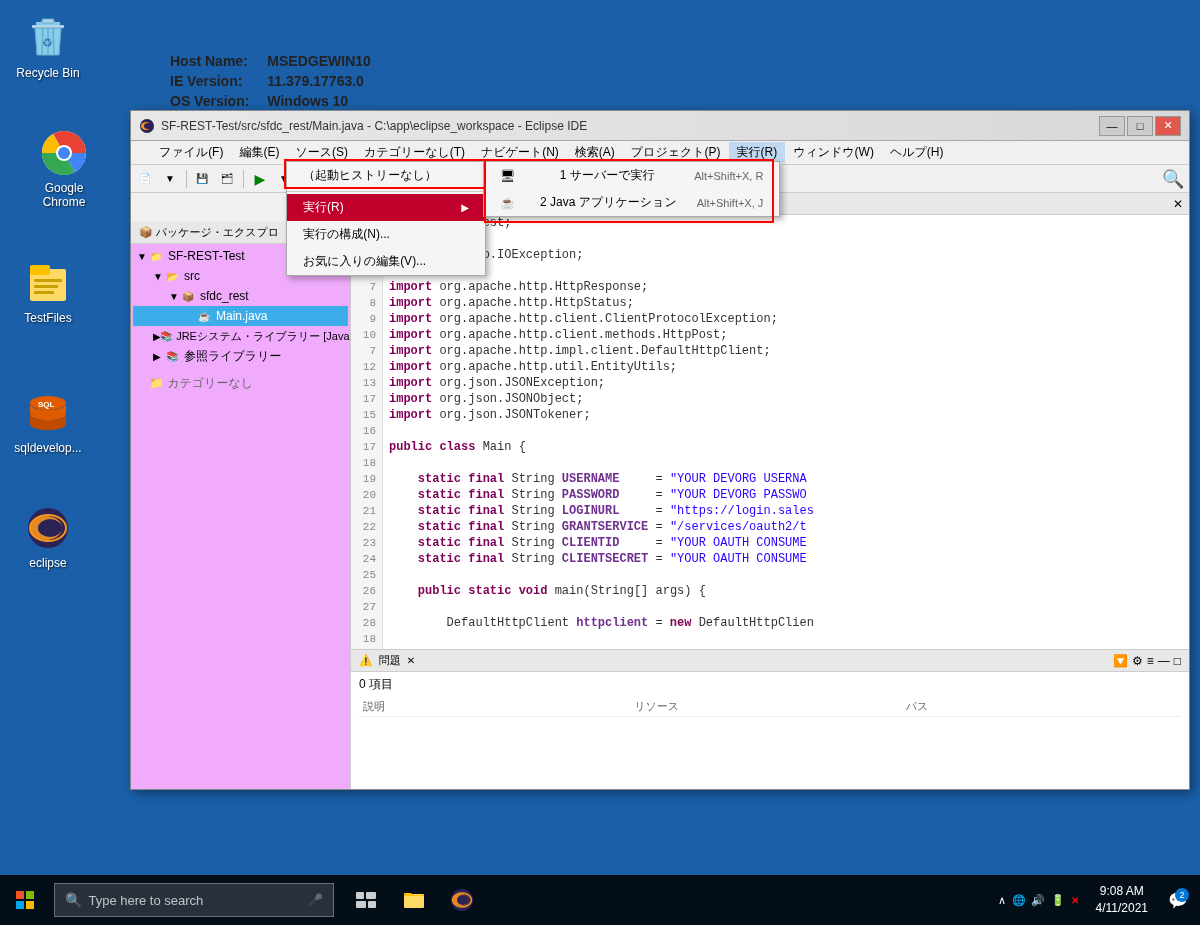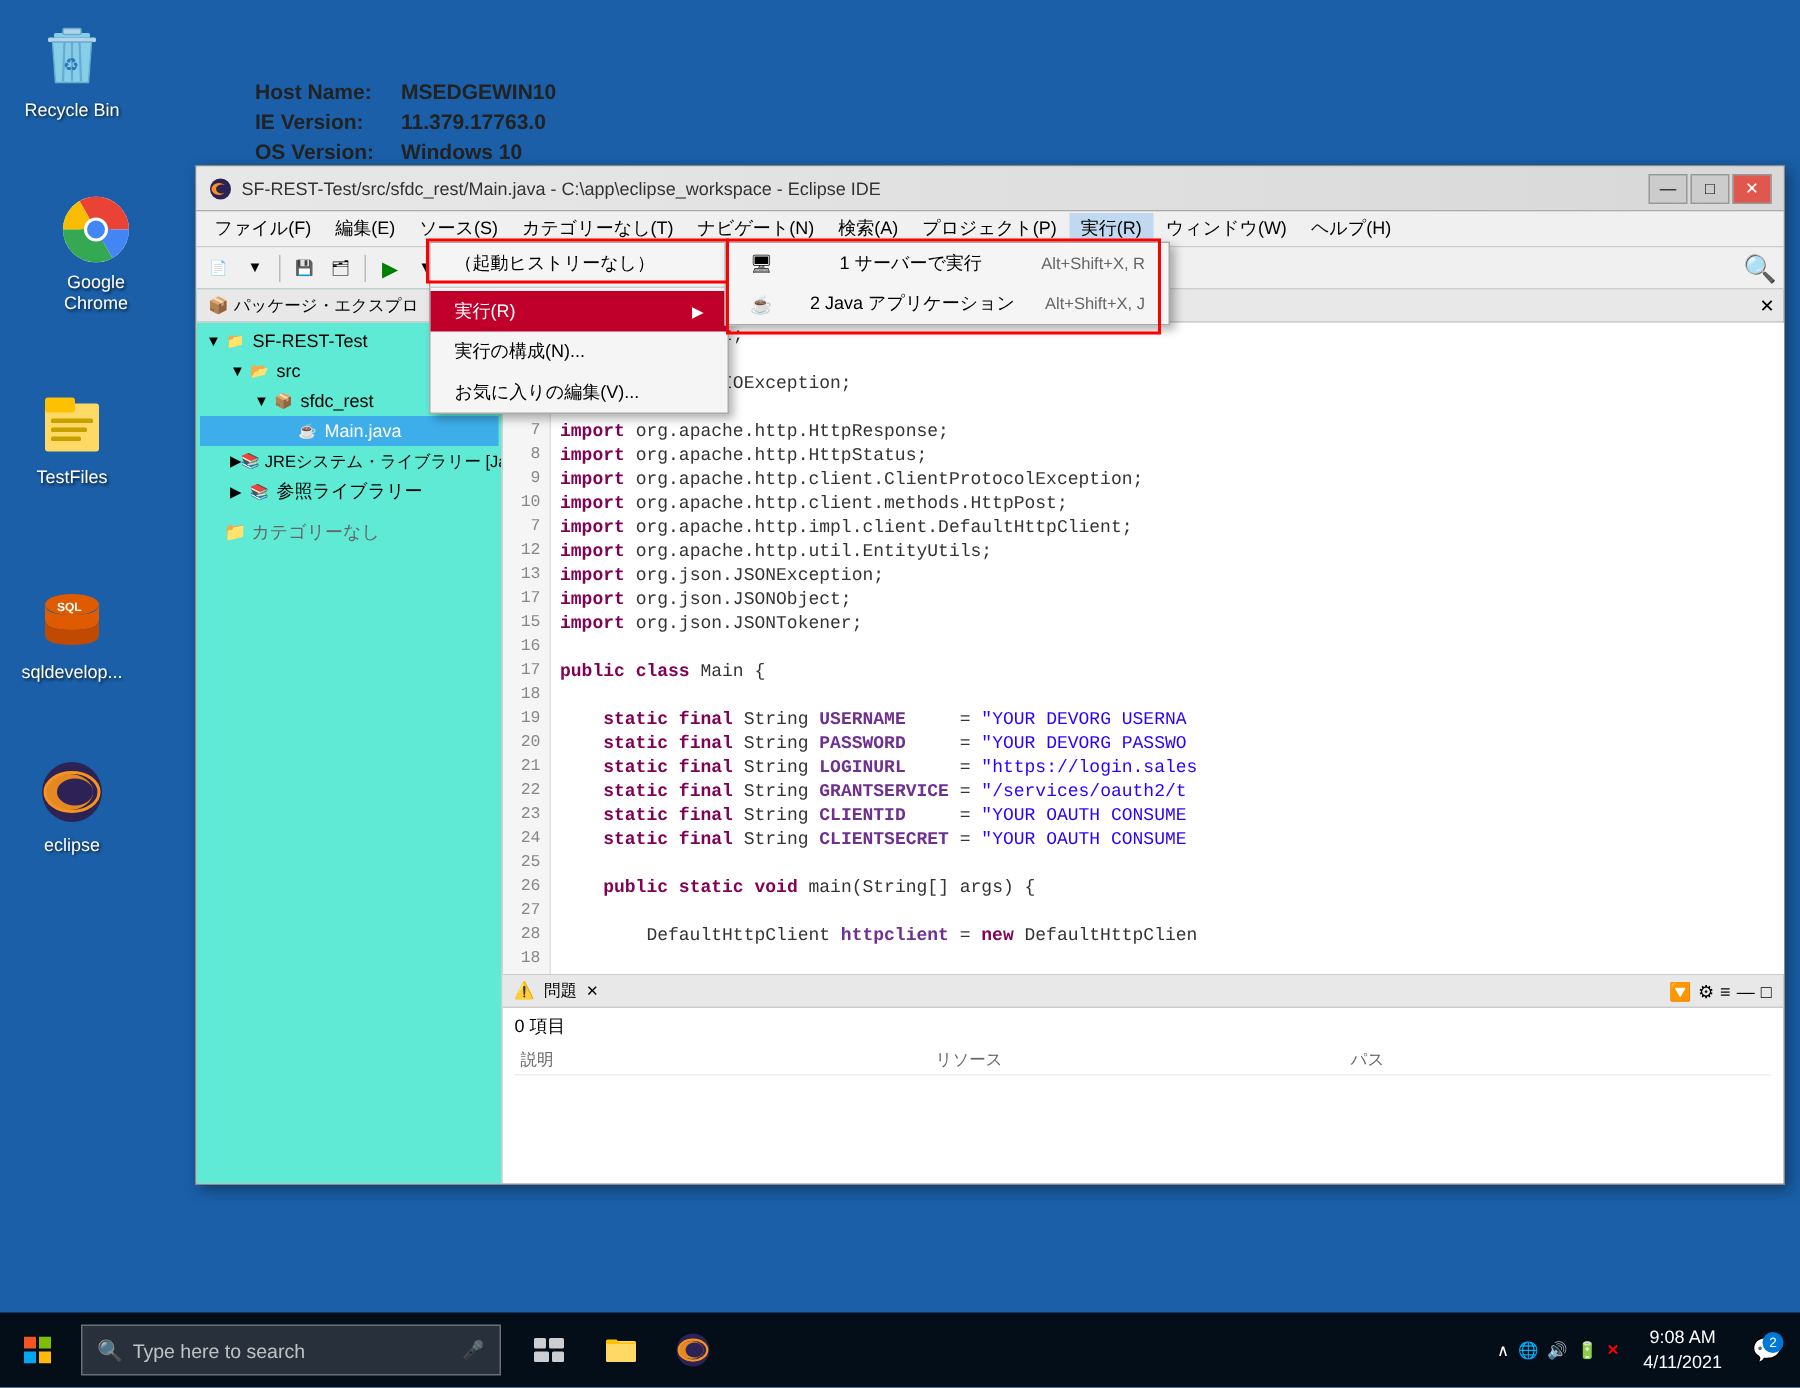--- a/index.html
+++ b/index.html
@@ -105,21 +105,21 @@
       margin-left: 2px;
     }
     .win-btn.close { background: #e0574e; color: white; }
 
     
     .eclipse-menubar {
       background: #f0f0f0;
       height: 24px;
       display: flex;
       align-items: center;
-      padding: 0 4px;
+      padding: 0 20px;
       border-bottom: 1px solid #ccc;
       flex-shrink: 0;
       font-size: 12px;
     }
     .menu-item {
       padding: 2px 8px;
       cursor: pointer;
       white-space: nowrap;
     }
 
@@ -149,26 +149,27 @@
     
     .eclipse-content {
       display: flex;
       flex: 1;
       overflow: hidden;
       position: relative;
     }
 
     
     .left-panel {
-      width: 204px;
-      background: #5eead4;
+      width: 220px;
+      background: #f0abfc;
       border-right: 1px solid #ccc;
       display: flex;
       flex-direction: column;
       flex-shrink: 0;
+      margin-top: 29px;
     }
     .panel-tab {
       background: #e8e8e8;
       height: 22px;
       display: flex;
       align-items: center;
       padding: 0 8px;
       font-size: 11px;
       border-bottom: 1px solid #ccc;
     }

